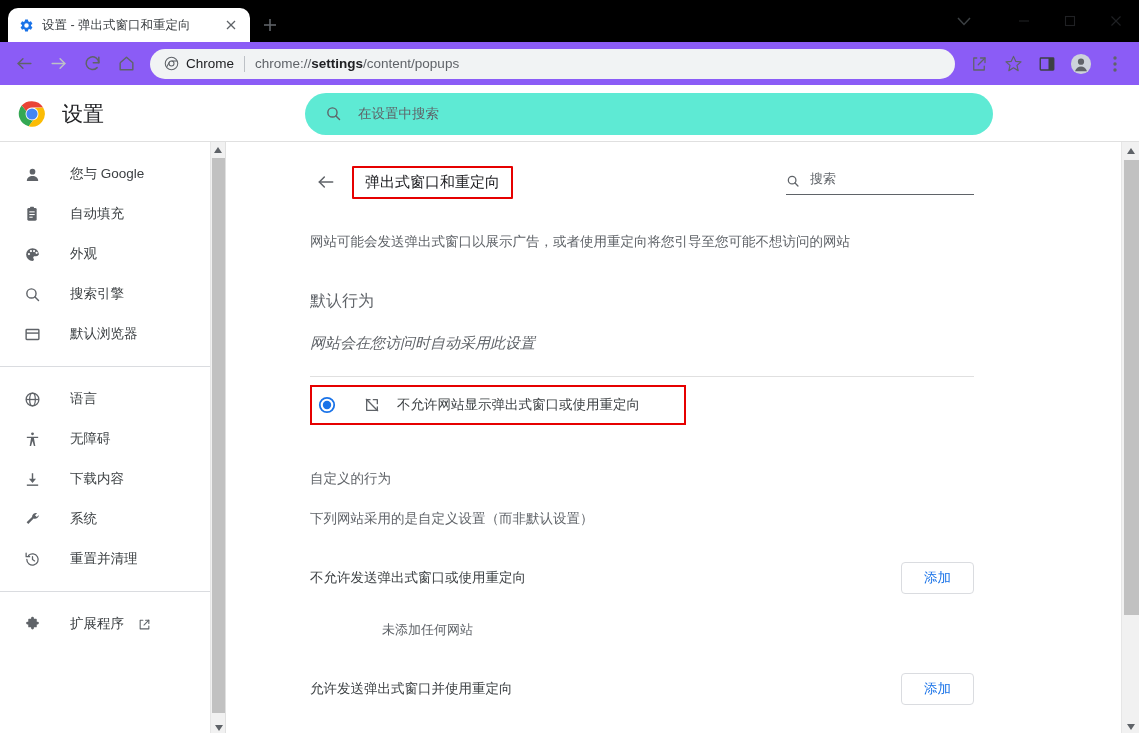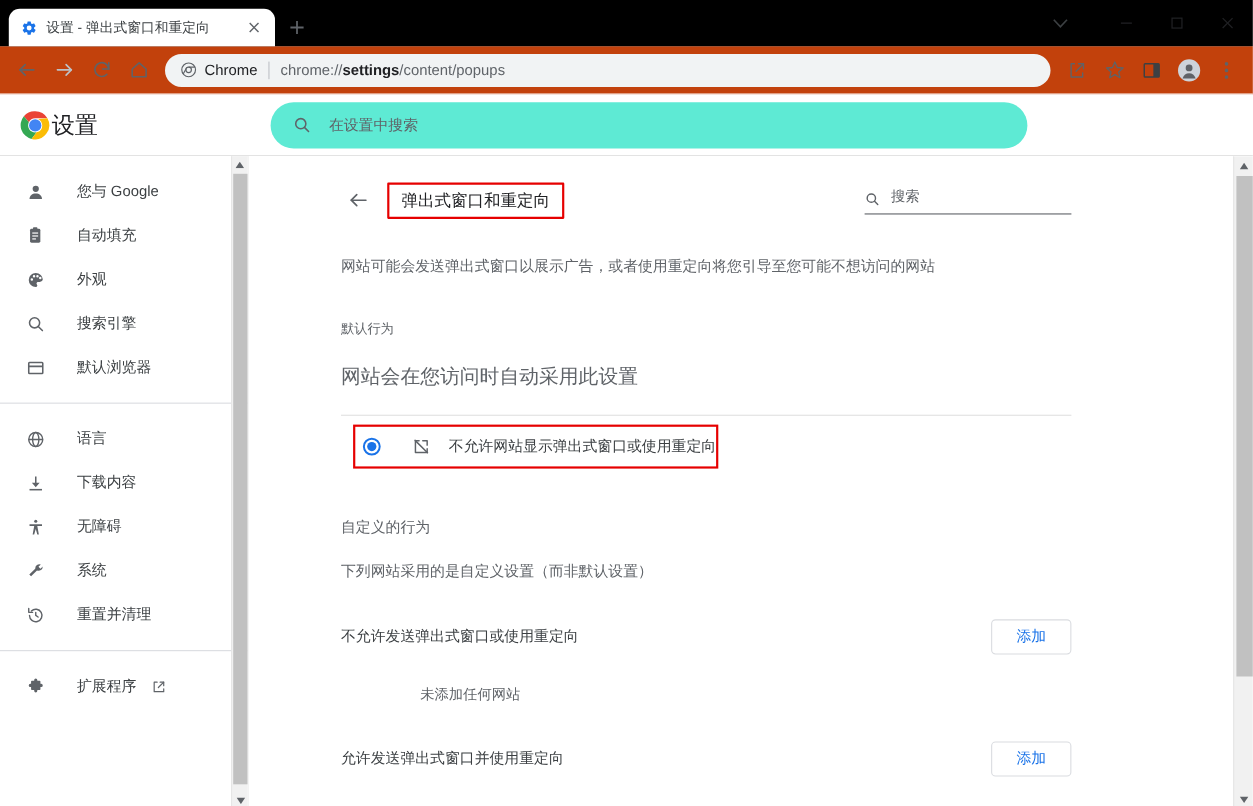--- a/index.html
+++ b/index.html
@@ -38,21 +38,21 @@
   .tabstrip-right {
     margin-left:auto; display:flex; align-items:center; height:42px;
   }
   .tabsearch { width:30px;height:30px;display:flex;align-items:center;justify-content:center;
     margin-right:22px; color:#3c4043;}
   .wincontrols { display:flex; height:42px; }
   .wincontrol { width:46px;height:42px;display:flex;align-items:center;justify-content:center;color:#202124;}
 
   
   .toolbar {
-    height:44px; background:#c2410c; display:flex; align-items:center;
+    height:44px; background:#8b5cf6; display:flex; align-items:center;
     padding: 0 8px; gap:2px; border-bottom:1px solid #fff;
   }
   .tbtn { width:32px;height:32px;border-radius:50%;display:flex;align-items:center;justify-content:center;
     color:#5f6368; flex:none;}
   .tbtn.disabled { color:#bdc1c6; }
   .omnibox {
     flex:1; height:30px; background:#f1f3f4; border-radius:16px;
     display:flex; align-items:center; padding: 0 14px; margin:0 6px; gap:8px;
     min-width:0;
   }
@@ -61,21 +61,21 @@
   .omni-sep { width:1px; height:16px; background:#bdc1c6; margin:0 2px; flex:none; }
   .omni-url { font-size:13.5px; color:#5f6368; white-space:nowrap; overflow:hidden; text-overflow:ellipsis;text-align:right; }
   .omni-url b { color:#202124; font-weight:700; }
   .toolbar-right { display:flex; align-items:center; gap:2px; flex:none; }
 
   
   .settings-header {
     height:56px; background:#fff; display:flex; align-items:center;
     border-bottom:1px solid #e0e0e0;
   }
-  .brand { display:flex; align-items:center; gap:1px; width:246px; padding-left:18px; flex:none;}
+  .brand { display:flex; align-items:center; gap:16px; width:305px; padding-left:18px; flex:none;}
   .brand-title { font-size:21px; color:#202124; }
   .settings-search {
     width:688px; height:42px; background:#5eead4; border-radius:21px;
     display:flex; align-items:center; gap:16px; padding: 0 20px;
   }
   .settings-search-ph { font-size:13.5px; color:#5f6368; }
 
   
   .body-area { display:flex; height:593px; background:#fff; position:relative; }
 
@@ -118,31 +118,31 @@
   }
   .page-title { font-size:15px; color:#202124; white-space:nowrap; }
   .head-search {
     margin-left:auto; width:188px; display:flex; align-items:flex-end; gap:10px;
     border-bottom:1px solid #5f6368; padding-bottom:6px;
   }
   .head-search-icon { color:#5f6368; display:flex;align-items:center; }
   .head-search-ph { font-size:13px; color:#5f6368; }
 
   .desc { font-size:13.5px; color:#5f6368; margin-top:28px; line-height:20px; }
-  .sec-title { font-size:12px; color:#5f6368; margin-top:39px; }
-  .sec-sub { font-size:18px; color:#5f6368; margin-top:22px; }
+  .sec-title { font-size:16px; color:#5f6368; margin-top:39px; }
+  .sec-sub { font-size:15px; color:#5f6368; margin-top:22px;font-style:italic; }
 
   .radios { margin-top:23px; }
   .radio-row {
     display:flex; align-items:center; height:40px; gap:0; position:relative;
     padding-left:4px;
   }
   .radio-row.boxed {
-    border:2px solid #e60000; margin-left:11px; padding-left:2px;
-    width:332px; height:40px; margin-top:8px;
+    border:2px solid #e60000; margin-left:0; padding-left:2px;
+    width:376px; height:40px; margin-top:8px;
   }
   .radio-circle { width:18px;height:18px;flex:none; margin-left:4px; }
   .radio-icon { width:20px;height:20px;flex:none; margin-left:26px; display:flex;align-items:center;justify-content:center;color:#5f6368;}
   .radio-label { margin-left:15px; font-size:13.5px; color:#3c4043; white-space:nowrap; }
   .radio-divider { height:1px; background:#e0e0e0; width:664px; margin-top:2px; }
 
   .custom-title { font-size:13.5px; color:#5f6368; margin-top:45px; }
   .custom-sub { font-size:13.5px; color:#5f6368; margin-top:22px; }
 
   .exception-block { margin-top:32px; }
@@ -387,34 +387,34 @@
                 <circle cx="12" cy="12" r="9"></circle>
                 <ellipse cx="12" cy="12" rx="4" ry="9"></ellipse>
                 <line x1="3" y1="12" x2="21" y2="12"></line>
               </svg>
           </span>
           <span class="nav-label">语言</span>
         </div>
         <div class="nav-item">
           <span class="nav-icon">
             <svg width="17" height="17" viewBox="0 0 24 24" fill="#5f6368">
+                <circle cx="12" cy="4" r="2"></circle>
+                <path d="M4 8h16v2h-6l2 11h-2l-2-7-2 7H8l2-11H4z"></path>
+              </svg>
+          </span>
+          <span class="nav-label">无障碍</span>
+        </div>
+        <div class="nav-item">
+          <span class="nav-icon">
+            <svg width="17" height="17" viewBox="0 0 24 24" fill="#5f6368">
                 <path d="M11 3h2v8h4l-5 6-5-6h4z"></path>
                 <rect x="4" y="19" width="16" height="2"></rect>
               </svg>
           </span>
           <span class="nav-label">下载内容</span>
-        </div>
-        <div class="nav-item">
-          <span class="nav-icon">
-            <svg width="17" height="17" viewBox="0 0 24 24" fill="#5f6368">
-                <circle cx="12" cy="4" r="2"></circle>
-                <path d="M4 8h16v2h-6l2 11h-2l-2-7-2 7H8l2-11H4z"></path>
-              </svg>
-          </span>
-          <span class="nav-label">无障碍</span>
         </div>
         <div class="nav-item">
           <span class="nav-icon">
             <svg width="17" height="17" viewBox="0 0 24 24" fill="#5f6368">
                 <path d="M21 5.5a5.5 5.5 0 01-7.4 5.2L6 18.3 3.7 16l7.6-7.6A5.5 5.5 0 0118.5 3l-3 3 2.5 2.5 3-3z"></path>
               </svg>
           </span>
           <span class="nav-label">系统</span>
         </div>
         <div class="nav-item">

